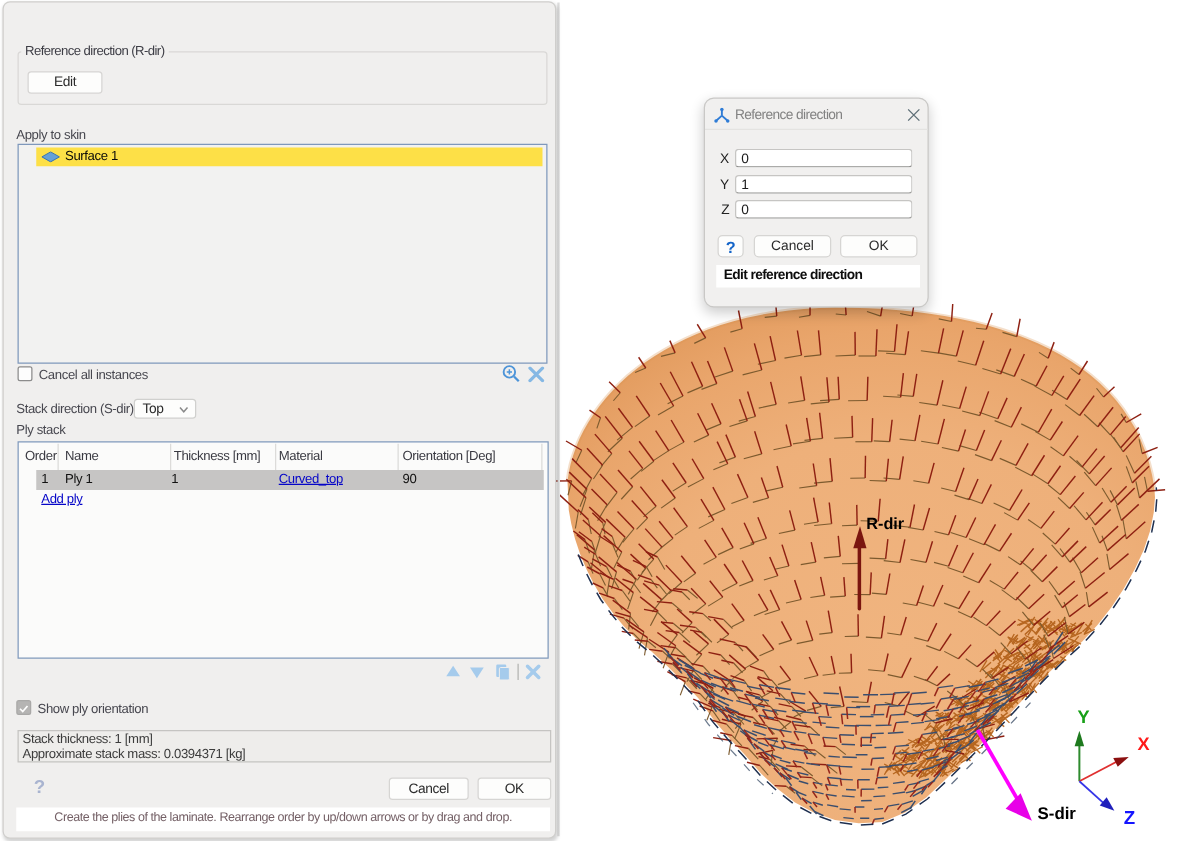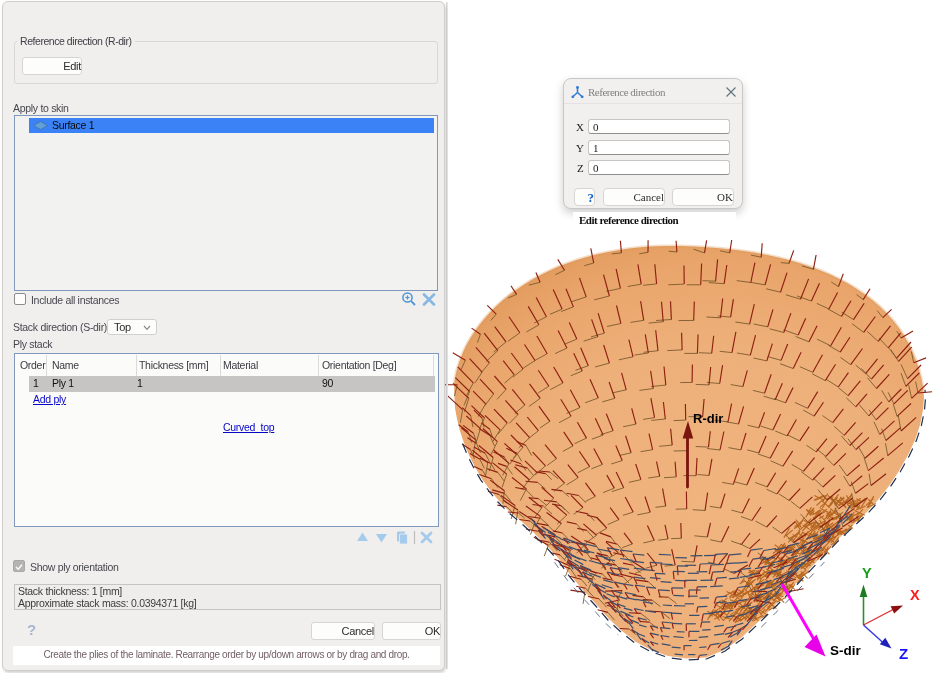--- a/index.html
+++ b/index.html
@@ -13,42 +13,42 @@
 .pshadow { position:absolute; left:446px; top:2px; width:2px; height:667px;
   background:linear-gradient(to right,#d2d2d2,#efefef); }
 .ptitle { position:absolute; left:0; top:0; width:100%; height:27px; }
 .ptitle .txt { position:absolute; left:26px; top:8px; color:#6e6e6e; font-size:11px; letter-spacing:-0.3px; }
 .closex { position:absolute; color:#5f6a73; font-size:13px; line-height:10px; }
 .groupbox { position:absolute; left:11px; top:39px; width:424px; height:43px;
   border:1px solid #d9d8d6; border-radius:3px; }
 .grouplabel { position:absolute; left:14px; top:33px; background:#f0efee; padding:0 3px;
   color:#3e3e46; letter-spacing:-0.45px; }
 .btn { position:absolute; background:#fdfdfc; border:1px solid #d6d5d3; border-radius:3px;
-  color:#2b2b2b; text-align:right; font-size:11px; }
+  color:#2b2b2b; text-align:center; font-size:11px; }
 .lbl { position:absolute; color:#47474f; }
 .listbox { position:absolute; left:11px; top:113px; width:424px; height:176px;
   border:1px solid #7f98bb; background:#f2f2f1; }
-.selrow { position:absolute; left:14px; top:2px; height:15px; right:3px; background:#3b82f6; }
+.selrow { position:absolute; left:14px; top:2px; height:15px; right:3px; background:#fde047; }
 .cbx { position:absolute; width:12px; height:12px; background:#fdfdfd;
   border:1px solid #8c8c8c; border-radius:2px; }
 .cbx.checked { background:#b5b4b3; border:1px solid #a9a8a7; }
 .table { position:absolute; left:11px; top:351px; width:425px; height:174px;
   border:1px solid #7f98bb; background:#fbfbfa; }
 .th { position:absolute; top:5px; color:#3a3a42; }
 .colsep { position:absolute; top:1px; height:21px; width:1px; background:#dcdbd9; }
 .trow { position:absolute; left:14px; top:22px; height:16px; right:3px; background:#c6c5c4; color:#111; }
 .link { color:#0606c8; text-decoration:underline; }
 .infobox { position:absolute; left:11px; top:582px; width:427px; height:26px;
   background:#eeedeb; border:1px solid #c5c4c2; color:#3c3c3c; font-size:10.5px;
   padding:1px 0 16px 3px; line-height:11.5px; }
 .cuebar { position:absolute; left:10px; top:644px; width:427px; height:19px;
   background:#ffffff; color:#746066; font-size:10px; letter-spacing:-0.35px; text-align:center; padding-top:3px; white-space:nowrap; }
-.refdlg { position:absolute; left:563px; top:78px; width:180px; height:131px;
+.refdlg { position:absolute; left:563px; top:78px; width:180px; height:168px;
   background:#f1f0ef; border:1px solid #c9c8c6; border-radius:8px;
-  box-shadow:0 4px 10px rgba(0,0,0,0.20); font-size:11px; color:#333;font-family:Liberation Serif, serif; }
+  box-shadow:0 4px 10px rgba(0,0,0,0.20); font-size:11px; color:#333; }
 .refdlg .txt { position:absolute; left:24px; top:7px; color:#828282; font-size:11px; letter-spacing:-0.5px; }
 .field { position:absolute; left:24px; width:142px; height:15px; background:#ffffff;
   border:1px solid #c6c5c3; border-bottom:1px solid #8f8f8d; border-radius:3px;
   font-size:11px; color:#1a1a1a; padding:1px 0 0 4px; }
 .tipstrip { position:absolute; left:9px; top:133px; width:163px; height:18px;
   background:#ffffff; color:#0d0d0d; font-weight:bold; font-size:11px; letter-spacing:-0.5px;
   padding:2px 4px 0 6px; }
 </style>
 </head>
 <body>
@@ -1755,21 +1755,21 @@
   <div class="listbox">
     <div class="selrow">
       <svg style="position:absolute;left:4px;top:3px" width="15" height="9" viewBox="0 0 15 9">
         <polygon points="7.5,0.5 14.5,4.5 7.5,8.5 0.5,4.5" fill="#64a0d8" stroke="#3a74ae" stroke-width="0.8"></polygon>
       </svg>
       <span style="position:absolute;left:23px;top:1px;color:#0a0a0a;">Surface 1</span>
     </div>
   </div>
 
   <div class="cbx" style="left:11px;top:291px;"></div>
-  <div class="lbl" style="left:28px;top:292px;">Include all instances</div>
+  <div class="lbl" style="left:28px;top:292px;">Cancel all instances</div>
   <svg style="position:absolute;left:398px;top:289px" width="16" height="16" viewBox="0 0 16 16">
     <circle cx="6.5" cy="6.5" r="4.6" fill="none" stroke="#4d94d8" stroke-width="1.5"></circle>
     <line x1="10.2" y1="10.2" x2="14" y2="14" stroke="#4d94d8" stroke-width="1.8"></line>
     <line x1="4.4" y1="6.5" x2="8.6" y2="6.5" stroke="#4d94d8" stroke-width="1.2"></line>
     <line x1="6.5" y1="4.4" x2="6.5" y2="8.6" stroke="#4d94d8" stroke-width="1.2"></line>
   </svg>
   <svg style="position:absolute;left:419px;top:291px" width="14" height="13" viewBox="0 0 14 13">
     <path d="M2,1.5 L12,11.5 M12,1.5 L2,11.5" stroke="#85b8e4" stroke-width="2.6" stroke-linecap="round"></path>
   </svg>
 
@@ -1789,21 +1789,21 @@
     <span class="th" style="left:307px;">Orientation [Deg]</span>
     <div class="colsep" style="left:31px;"></div>
     <div class="colsep" style="left:121px;"></div>
     <div class="colsep" style="left:205px;"></div>
     <div class="colsep" style="left:303px;"></div>
     <div class="colsep" style="left:418px;"></div>
     <div class="trow">
       <span style="position:absolute;left:4px;top:1px;">1</span>
       <span style="position:absolute;left:23px;top:1px;">Ply 1</span>
       <span style="position:absolute;left:108px;top:1px;">1</span>
-      <span class="link" style="position:absolute;left:194px;top:1px;margin-top:44px;">Curved_top</span>
+      <span class="link" style="position:absolute;left:194px;top:1px;">Curved_top</span>
       <span style="position:absolute;left:293px;top:1px;">90</span>
     </div>
     <span class="link" style="position:absolute;left:18px;top:39px;">Add ply</span>
   </div>
 
   <svg style="position:absolute;left:352px;top:528px" width="80" height="15" viewBox="0 0 80 15">
     <polygon points="7.5,2.5 13,11 2,11" fill="#a5cbec"></polygon>
     <polygon points="21,4 32,4 26.5,12.5" fill="#a5cbec"></polygon>
     <g fill="#a5cbec">
       <rect x="42" y="1.5" width="8" height="10" rx="1"></rect>

